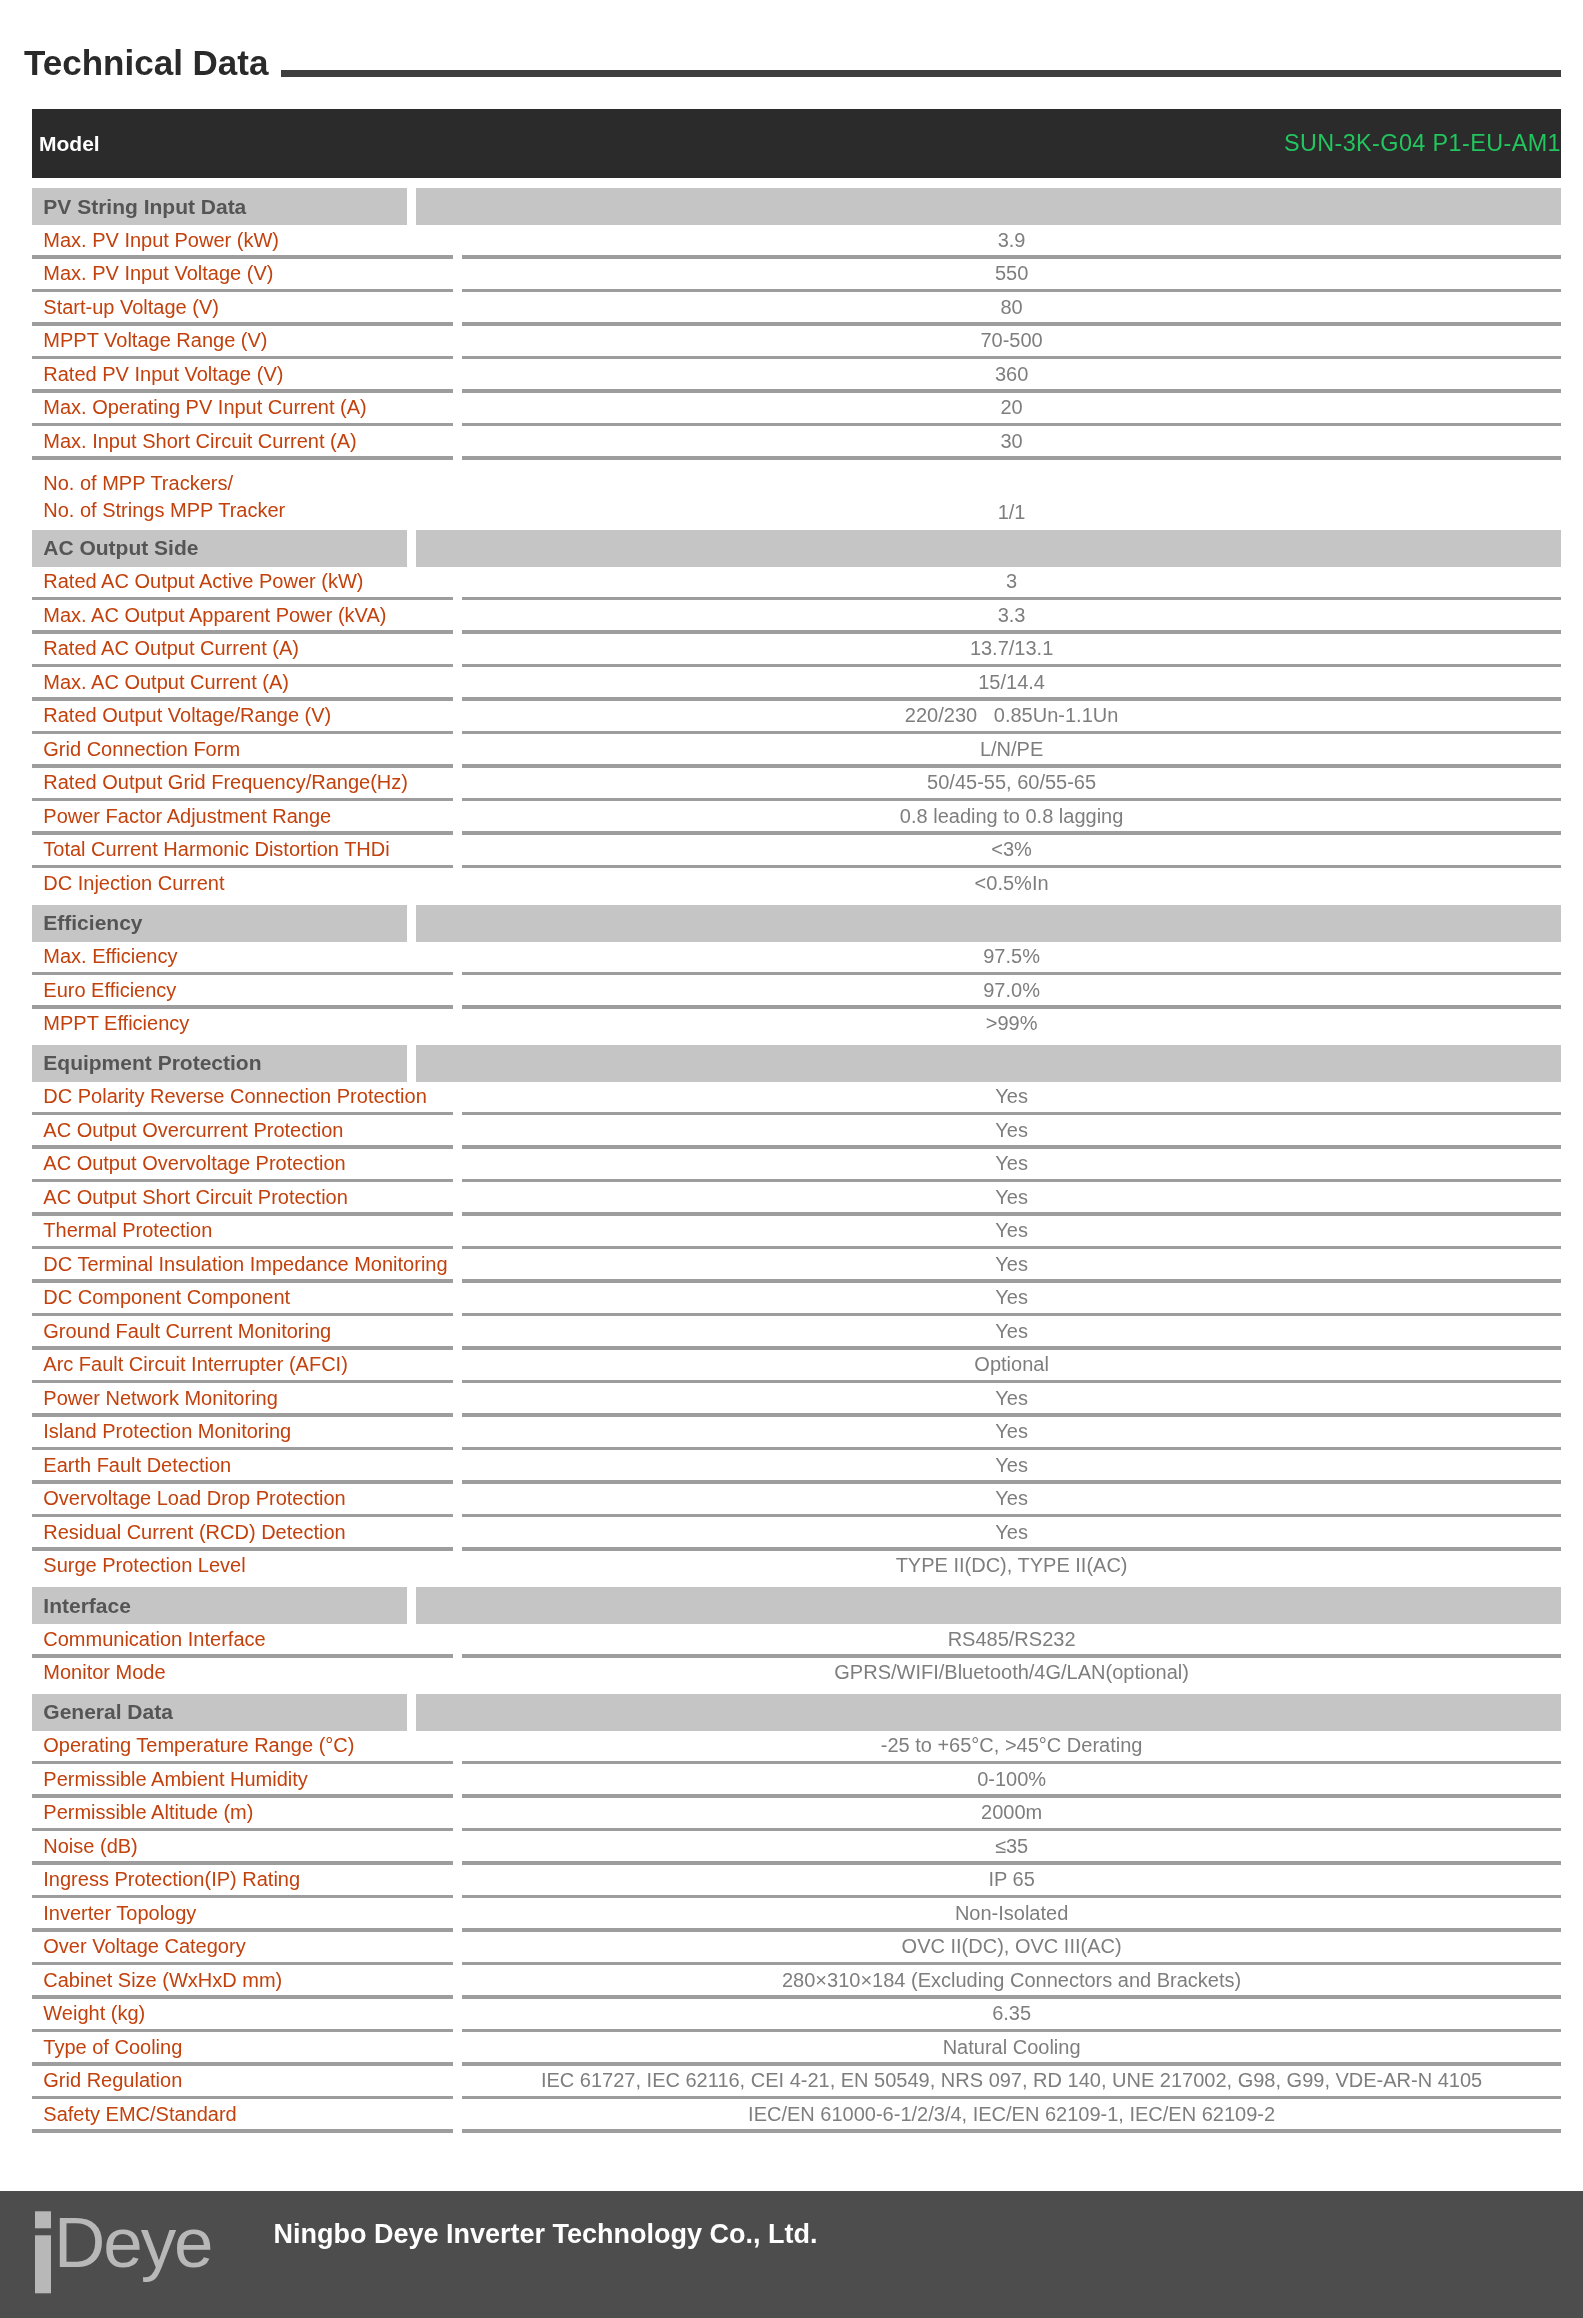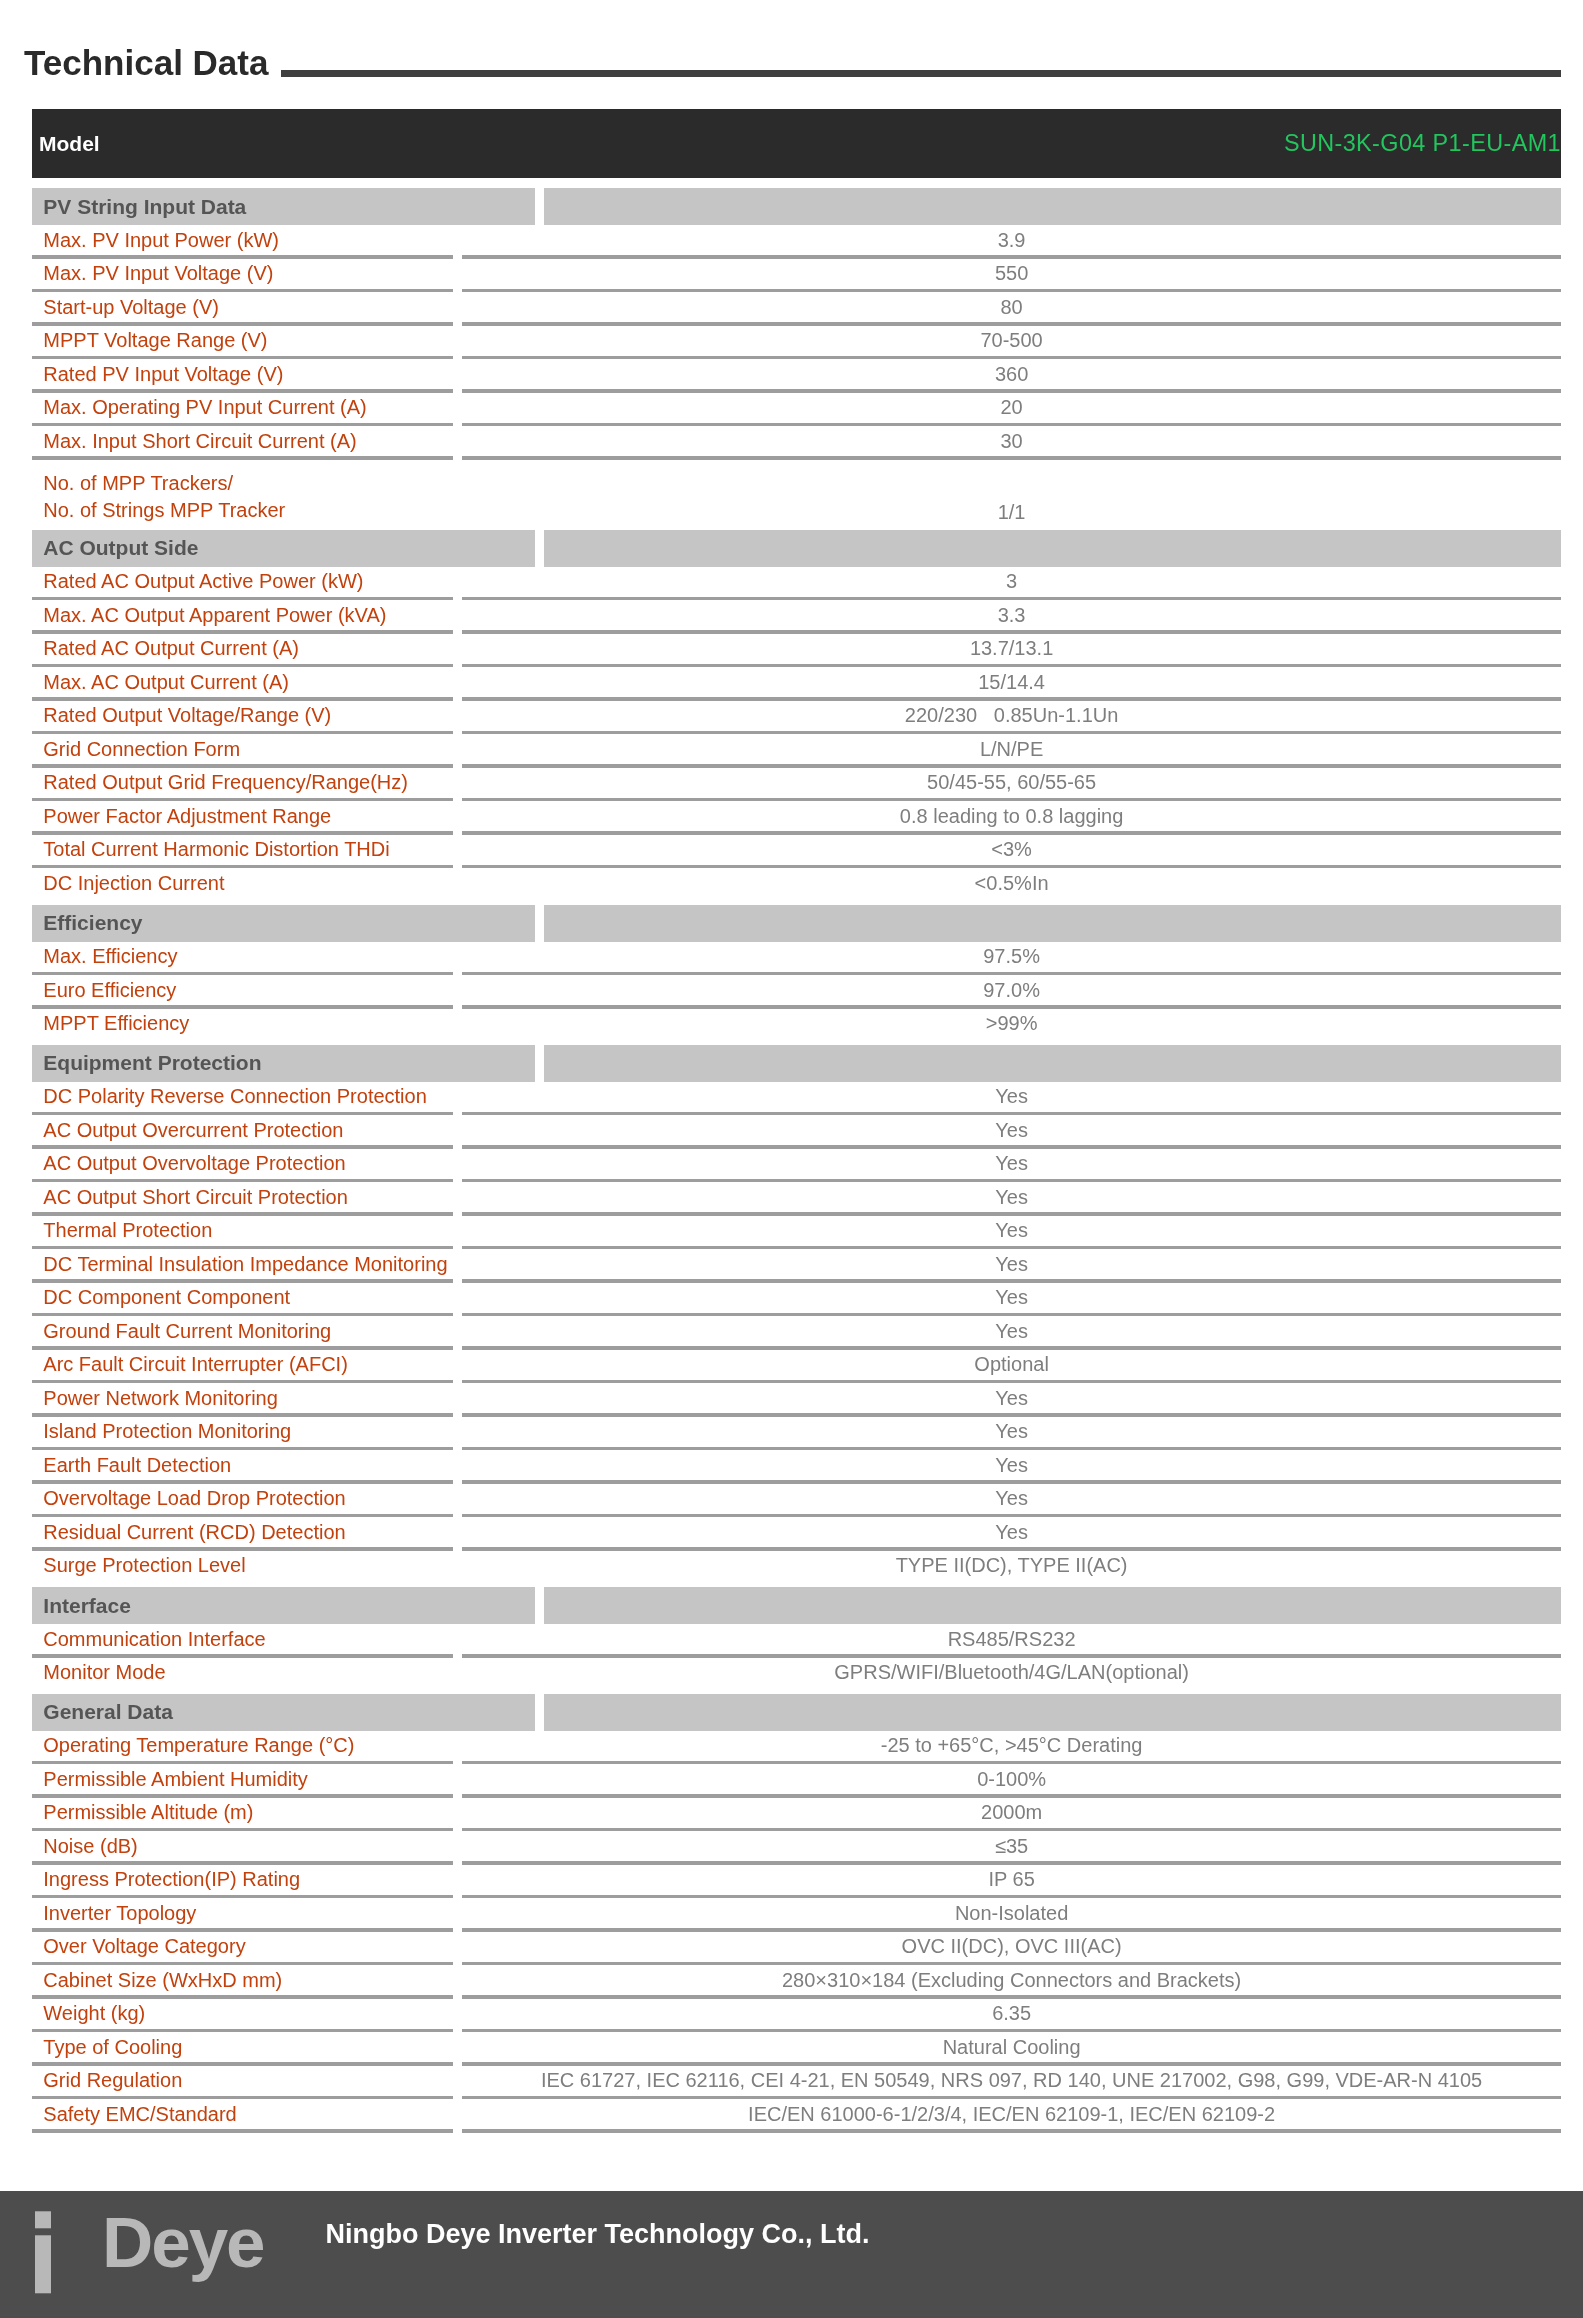--- a/index.html
+++ b/index.html
@@ -57,21 +57,21 @@
     letter-spacing: 0.4px;
   }
   
   .spec-table { margin: 0 23px 0 32px; }
   .section-header {
     display: flex;
     height: 37px;
     margin-top: 2.8px;
   }
   .sh-label {
-    width: 503px;
+    width: 375px;
     background: #c5c5c5;
     display: flex;
     align-items: center;
     padding-left: 11.3px;
     box-sizing: border-box;
     font-size: 21px;
     font-weight: 700;
     color: #555555;
   }
   .sh-gap { width: 9.2px; background: #ffffff; }
@@ -132,26 +132,25 @@
     background: #b8b8b8;
     margin-bottom: 6.4px;
   }
   .logo-i .bar {
     width: 15.6px;
     height: 58px;
     background: #b8b8b8;
   }
   .logo-text {
     font-size: 71px;
-    font-weight: 700;
+    font-weight: 400;
     color: #b8b8b8;
     line-height: 1.0;
     letter-spacing: -2.1px;
     margin-top: 1.4px;
-    margin-left: 48px;
   }
   .company-name {
     margin-left: 62px;
     font-size: 27px;
     font-weight: 700;
     color: #ffffff;
     align-self: center;
     margin-bottom: 28px;
     margin-top: 0;
   }

